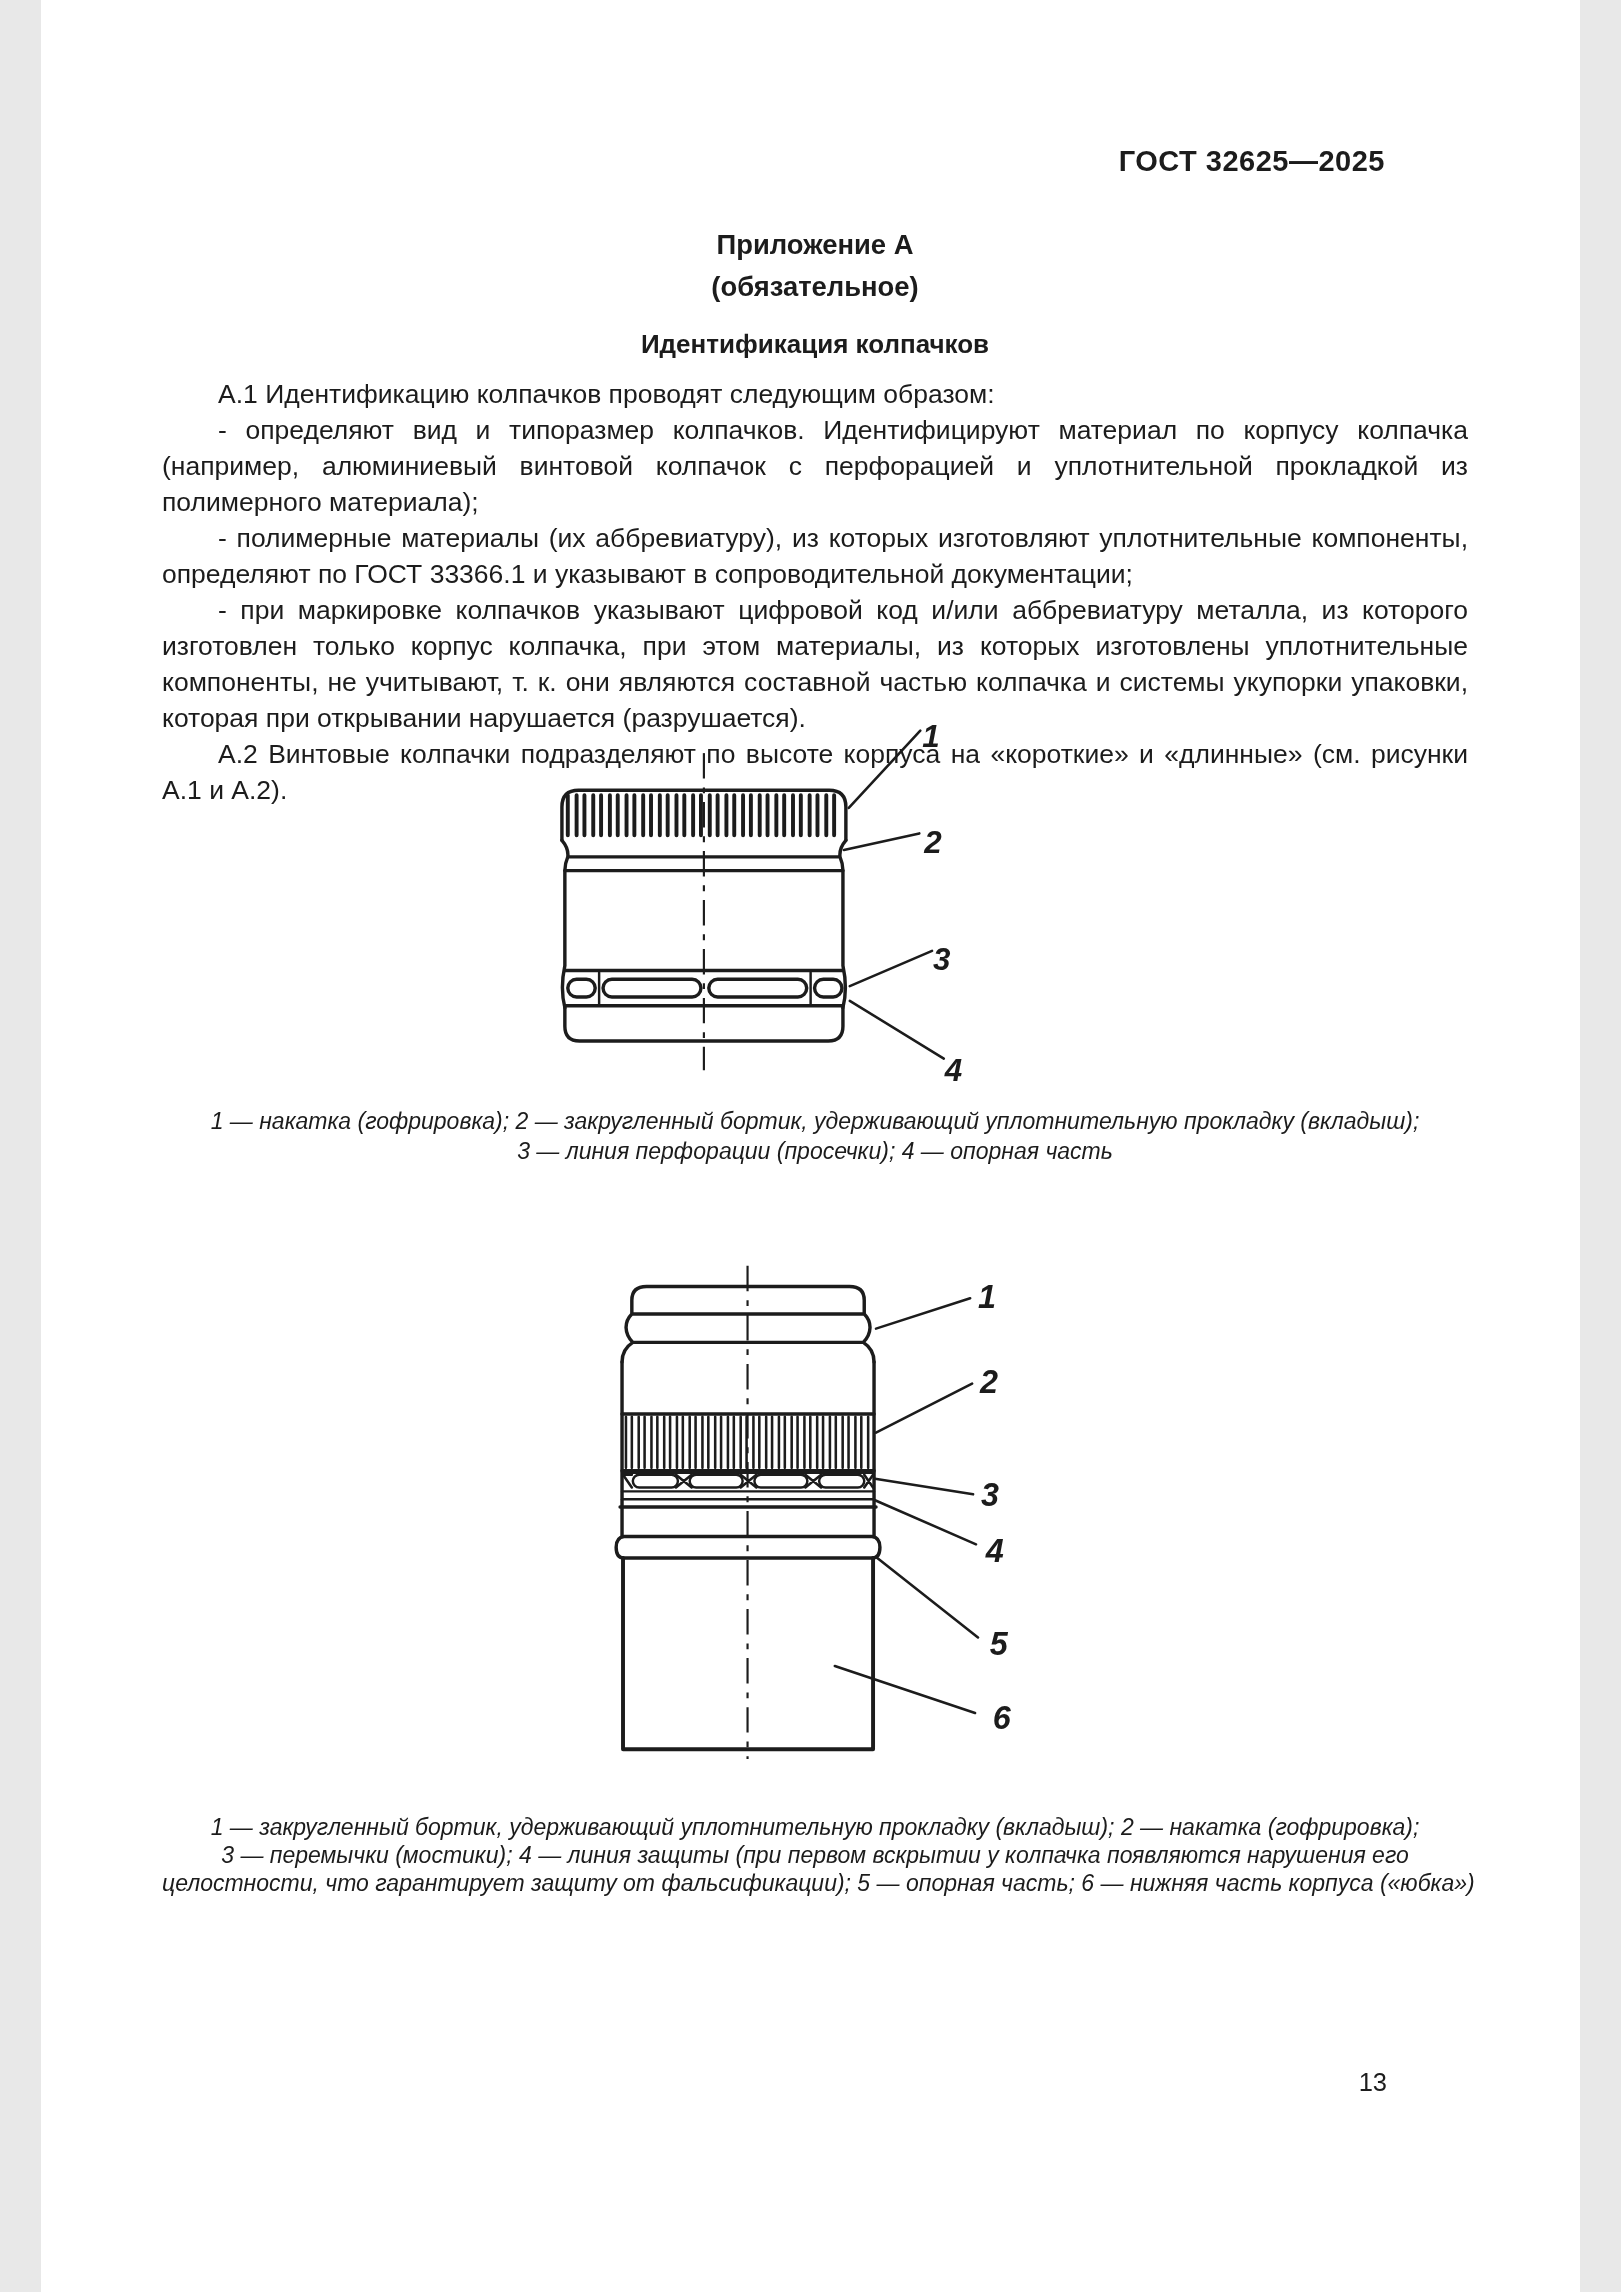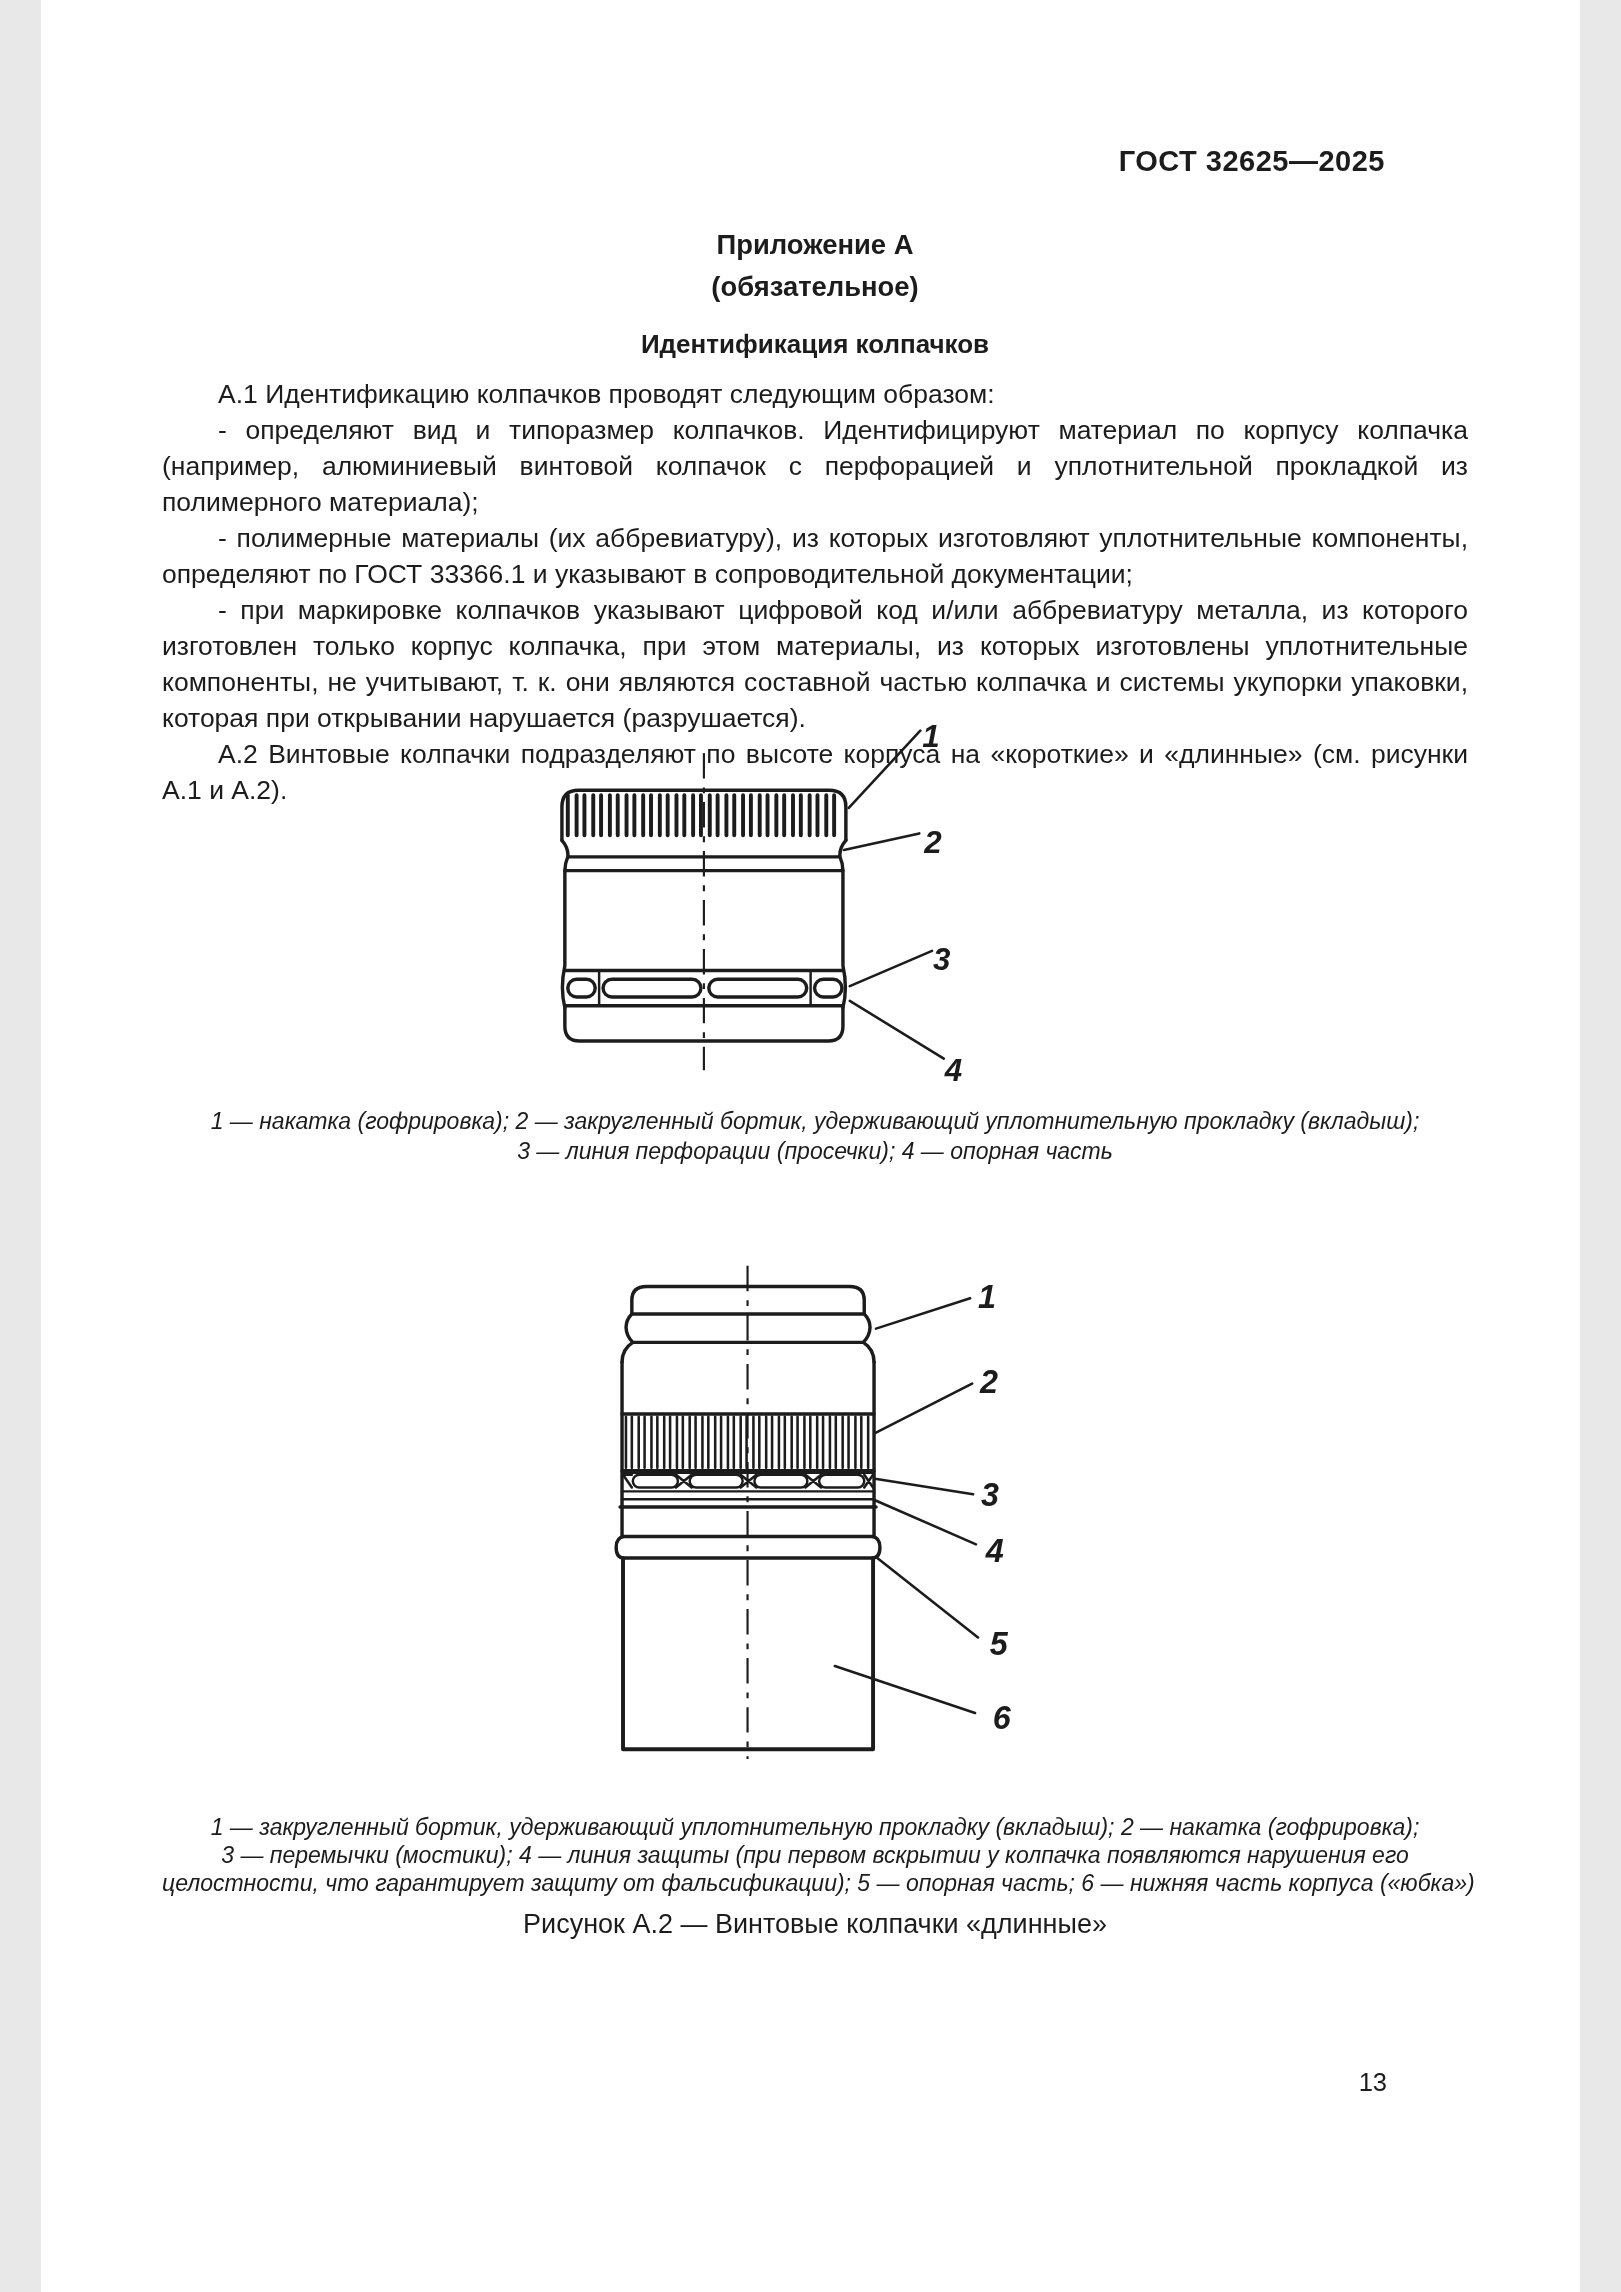--- a/index.html
+++ b/index.html
@@ -164,18 +164,17 @@
     <text class="callout callout2" x="964" y="1594">4</text>
     <text class="callout callout2" x="968" y="1689">5</text>
     <text class="callout callout2" x="971" y="1764">6</text>
   </svg>
 
   <div class="centered-col fig-caption caption-2">
     <div>1 — закругленный бортик, удерживающий уплотнительную прокладку (вкладыш); 2 — накатка (гофрировка);</div>
     <div>3 — перемычки (мостики); 4 — линия защиты (при первом вскрытии у колпачка появляются нарушения его</div>
     <div>целостности, что гарантирует защиту от фальсификации); 5 — опорная часть; 6 — нижняя часть корпуса («юбка»)</div>
   </div>
-  <div class="centered-col fig-title fig-title-2">Рисунок А.2 — Винтовые колпачки «длинные»</div>
 
   <div class="page-number">13</div>
 
 </div>
 
 
 </body></html>

